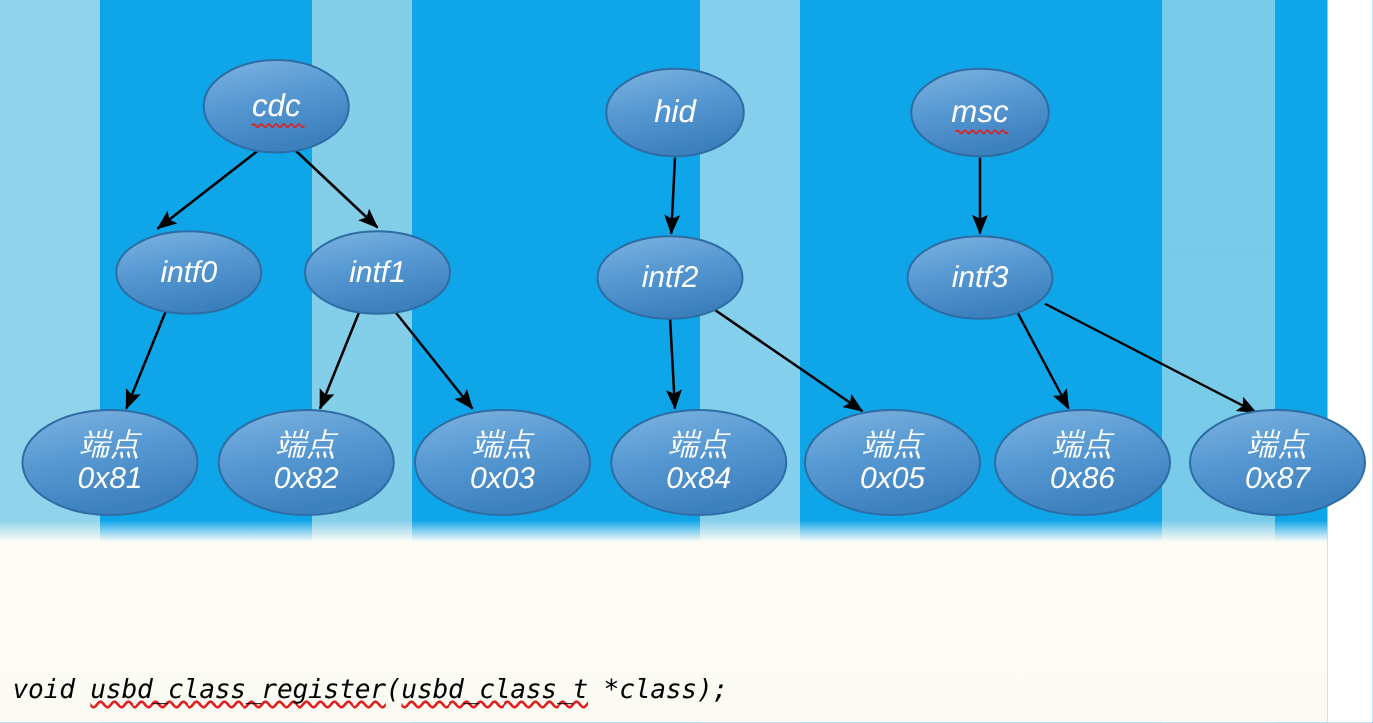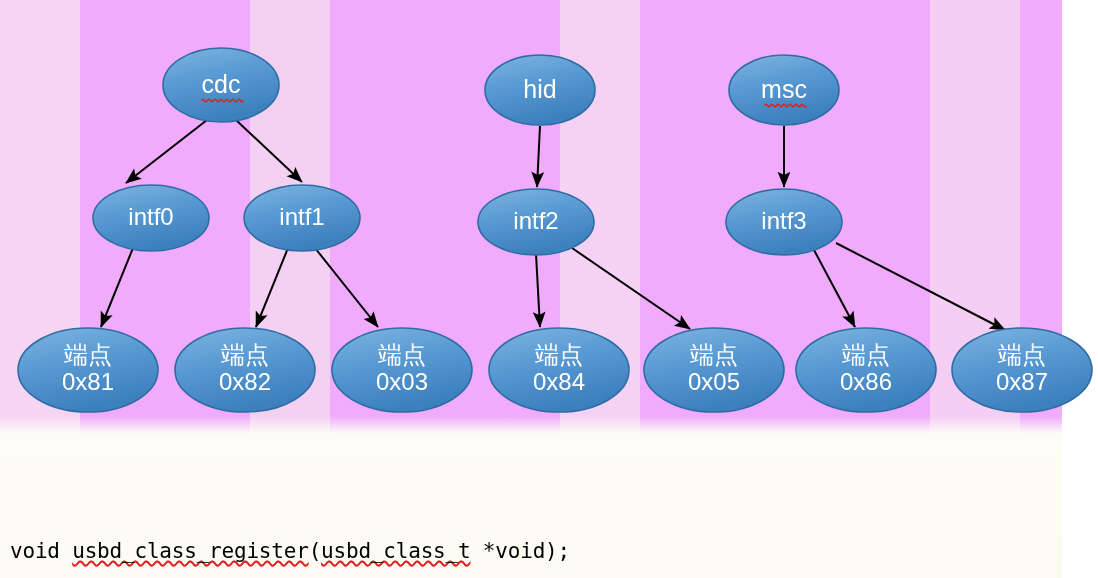--- a/index.html
+++ b/index.html
@@ -12,21 +12,22 @@
     width: 1098px;
     height: 578px;
     overflow: hidden;
     font-family: "Liberation Sans", "DejaVu Sans", sans-serif;
     position: relative;
   }
   #page {
     position: relative;
     width: 1062px;
     height: 578px;
-    background: #f0abfc;
+    background: #0ea5e9;
+    font-style: italic;
   }
   
   .bg-tints {
     position: absolute;
     inset: 0;
     pointer-events: none;
     background:
       linear-gradient(to bottom, rgba(255,255,255,0) 0%, rgba(255,255,255,0) 72%, rgba(253,252,246,1) 75%, rgba(252,251,243,1) 100%),
       linear-gradient(to right,
         rgba(250,248,236,0.55) 0px, rgba(250,248,236,0.55) 80px,
@@ -169,18 +170,18 @@
         </g>
         <g>
           <ellipse cx="1022" cy="370" rx="70" ry="42" fill="url(#nodeGrad)" stroke="#2E6DA4" stroke-width="1.6"></ellipse>
           <text x="1022" y="357" class="node-label" font-size="24">端点</text>
           <text x="1022" y="384" class="node-label" font-size="24">0x87</text>
         </g>
       </g>
   </svg>
 
   <div class="code-block">
-    <span class="code-line" id="code-line-0"><span>void </span><span class="sq">usbd_class_register</span><span>(</span><span class="sq">usbd_class_t</span><span> *void);</span></span>
+    <span class="code-line" id="code-line-0"><span>void </span><span class="sq">usbd_class_register</span><span>(</span><span class="sq">usbd_class_t</span><span> *class);</span></span>
     
     
   </div>
 
 </div>
 
 </body></html>

